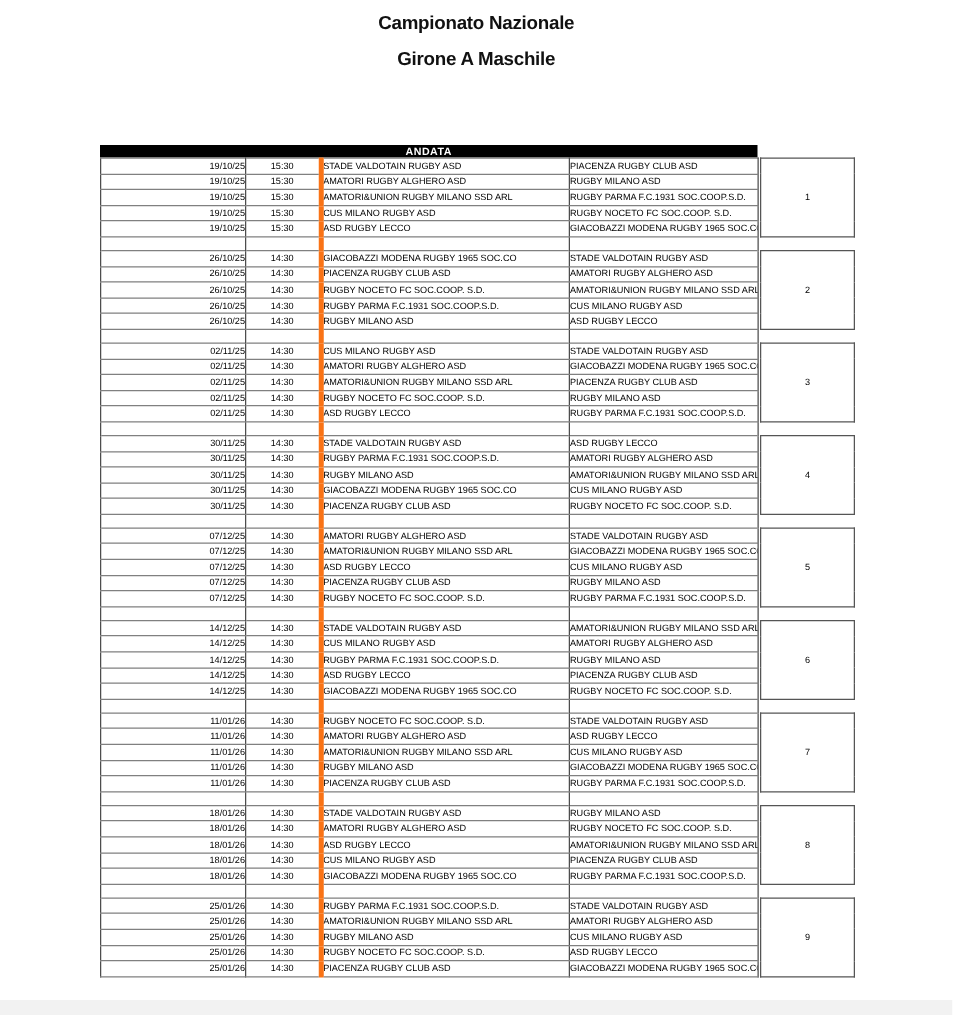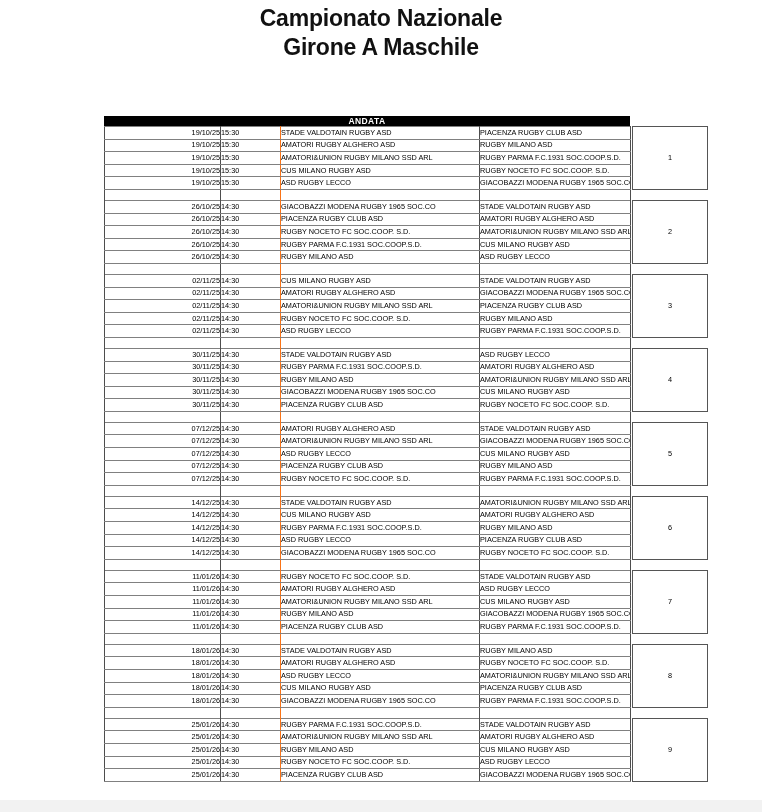--- a/index.html
+++ b/index.html
@@ -15,31 +15,31 @@
     overflow: hidden;
     position: relative;
   }
 
   
   .title-block {
     text-align: center;
     padding-top: 4px;
   }
   .title-line {
-    font-size: 23px;
+    font-size: 15px;
     font-weight: bold;
     line-height: 29px;
     letter-spacing: -0.2px;
     color: #111111;
   }
 
   
   .sheet {
     position: absolute;
-    left: 104px;
+    left: 80px;
     top: 116px;
     width: 603px;
   }
 
   .andata-bar {
     width: 526px;
     background: #000000;
     color: #ffffff;
     font-size: 8.5px;
     font-weight: bold;
@@ -76,23 +76,24 @@
   col.c-round { width: 75px;  }
 
   td.date {
     text-align: right;
     border-top: 1px solid #808080;
     border-bottom: 1px solid #808080;
     border-left: 1px solid #4d4d4d;
     border-right: 1px solid #4d4d4d;
   }
   td.time {
+    text-align: center;
     border-top: 1px solid #808080;
     border-bottom: 1px solid #808080;
-    border-right: 1px solid #f97316;
+    border-right: 4px solid #f97316;
   }
   td.home {
     text-align: left;
     padding-left: 3px;
     border-top: 1px solid #808080;
     border-bottom: 1px solid #808080;
     border-right: 1px solid #4d4d4d;
   }
   td.away {
     text-align: left;

